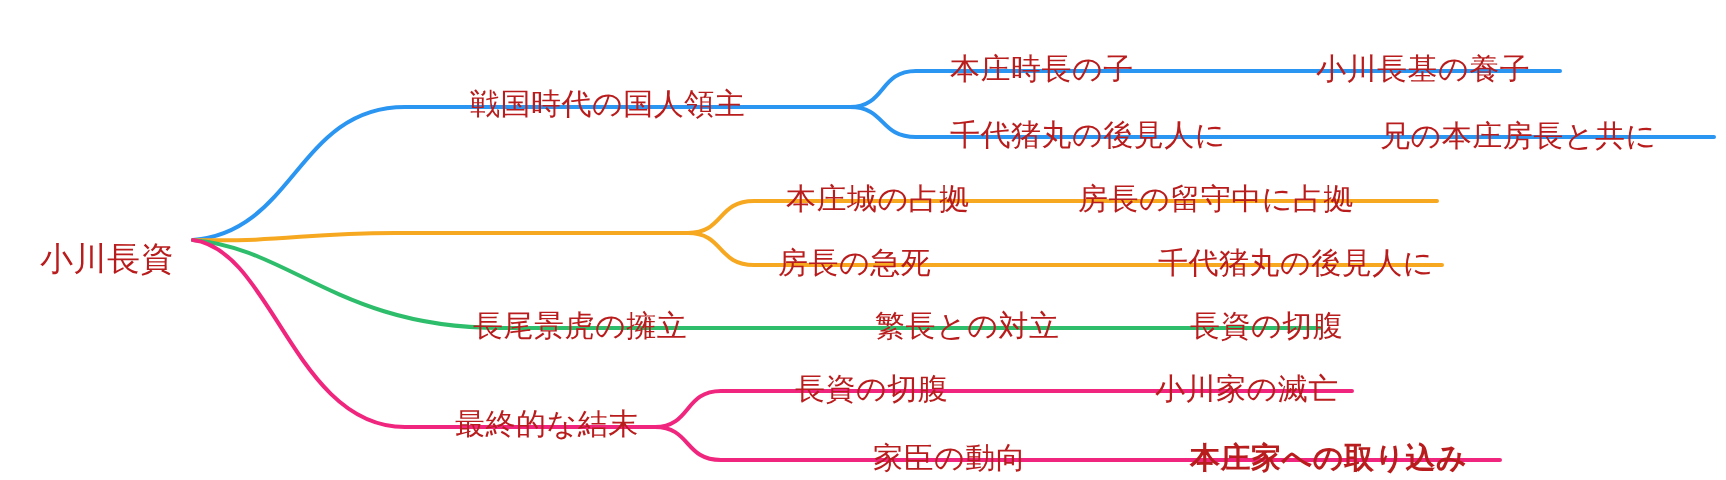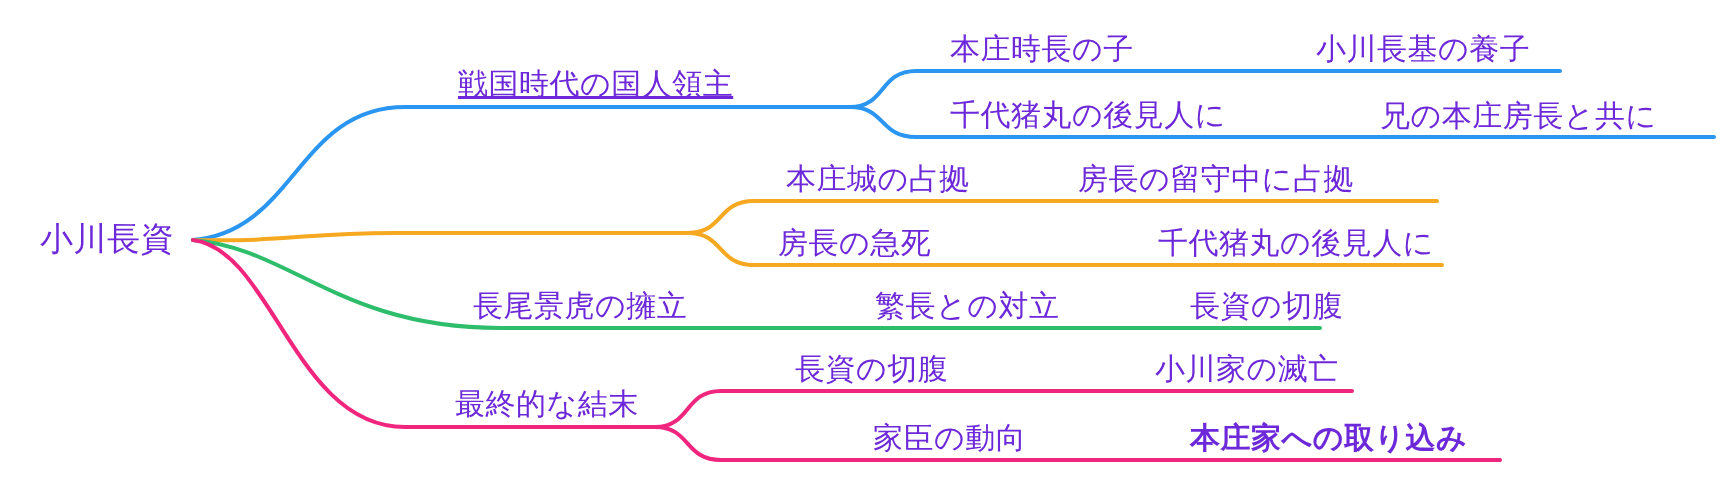--- a/index.html
+++ b/index.html
@@ -25,24 +25,25 @@
   .links path {
     fill: none;
     stroke-width: 4;
     stroke-linecap: round;
     stroke-linejoin: round;
   }
   .node-label {
     position: absolute;
     font-size: 30px;
     line-height: 38px;
-    color: #6d28d9;
+    color: #b91c1c;
     white-space: nowrap;
     letter-spacing: 0.5px;
     cursor: default;
+    margin-top: 20px;
   }
   .root-label {
     font-size: 33px;
     line-height: 42px;
   }
 </style>
 </head>
 <body>
 
 <div class="canvas">
@@ -59,21 +60,21 @@
 
     <path d="M 193 240 C 290 248 340 328 500 328 L 1320 328" stroke="#2EBD6B"></path>
 
     <path d="M 193 240 C 272 250 295 427 405 427 L 655 427" stroke="#F0267E"></path>
     <path d="M 655 427 C 691 427 684 391 721 391 L 1352 391" stroke="#F0267E"></path>
     <path d="M 655 427 C 691 427 684 460 721 460 L 1500 460" stroke="#F0267E"></path>
   </svg>
 
   <div class="node-label root-label" style="left:40px; top:218px;">小川長資</div>
 
-  <div class="node-label" style="left:458px; top:65px;text-decoration:underline;">戦国時代の国人領主</div>
+  <div class="node-label" style="left:470px; top:65px;">戦国時代の国人領主</div>
   <div class="node-label" style="left:950px; top:30px;">本庄時長の子</div>
   <div class="node-label" style="left:1316px; top:30px;">小川長基の養子</div>
   <div class="node-label" style="left:950px; top:96px;">千代猪丸の後見人に</div>
   <div class="node-label" style="left:1380px; top:97px;">兄の本庄房長と共に</div>
 
   <div class="node-label" style="left:786px; top:160px;">本庄城の占拠</div>
   <div class="node-label" style="left:778px; top:224px;">房長の急死</div>
   <div class="node-label" style="left:1078px; top:160px;">房長の留守中に占拠</div>
   <div class="node-label" style="left:1158px; top:224px;">千代猪丸の後見人に</div>
 

